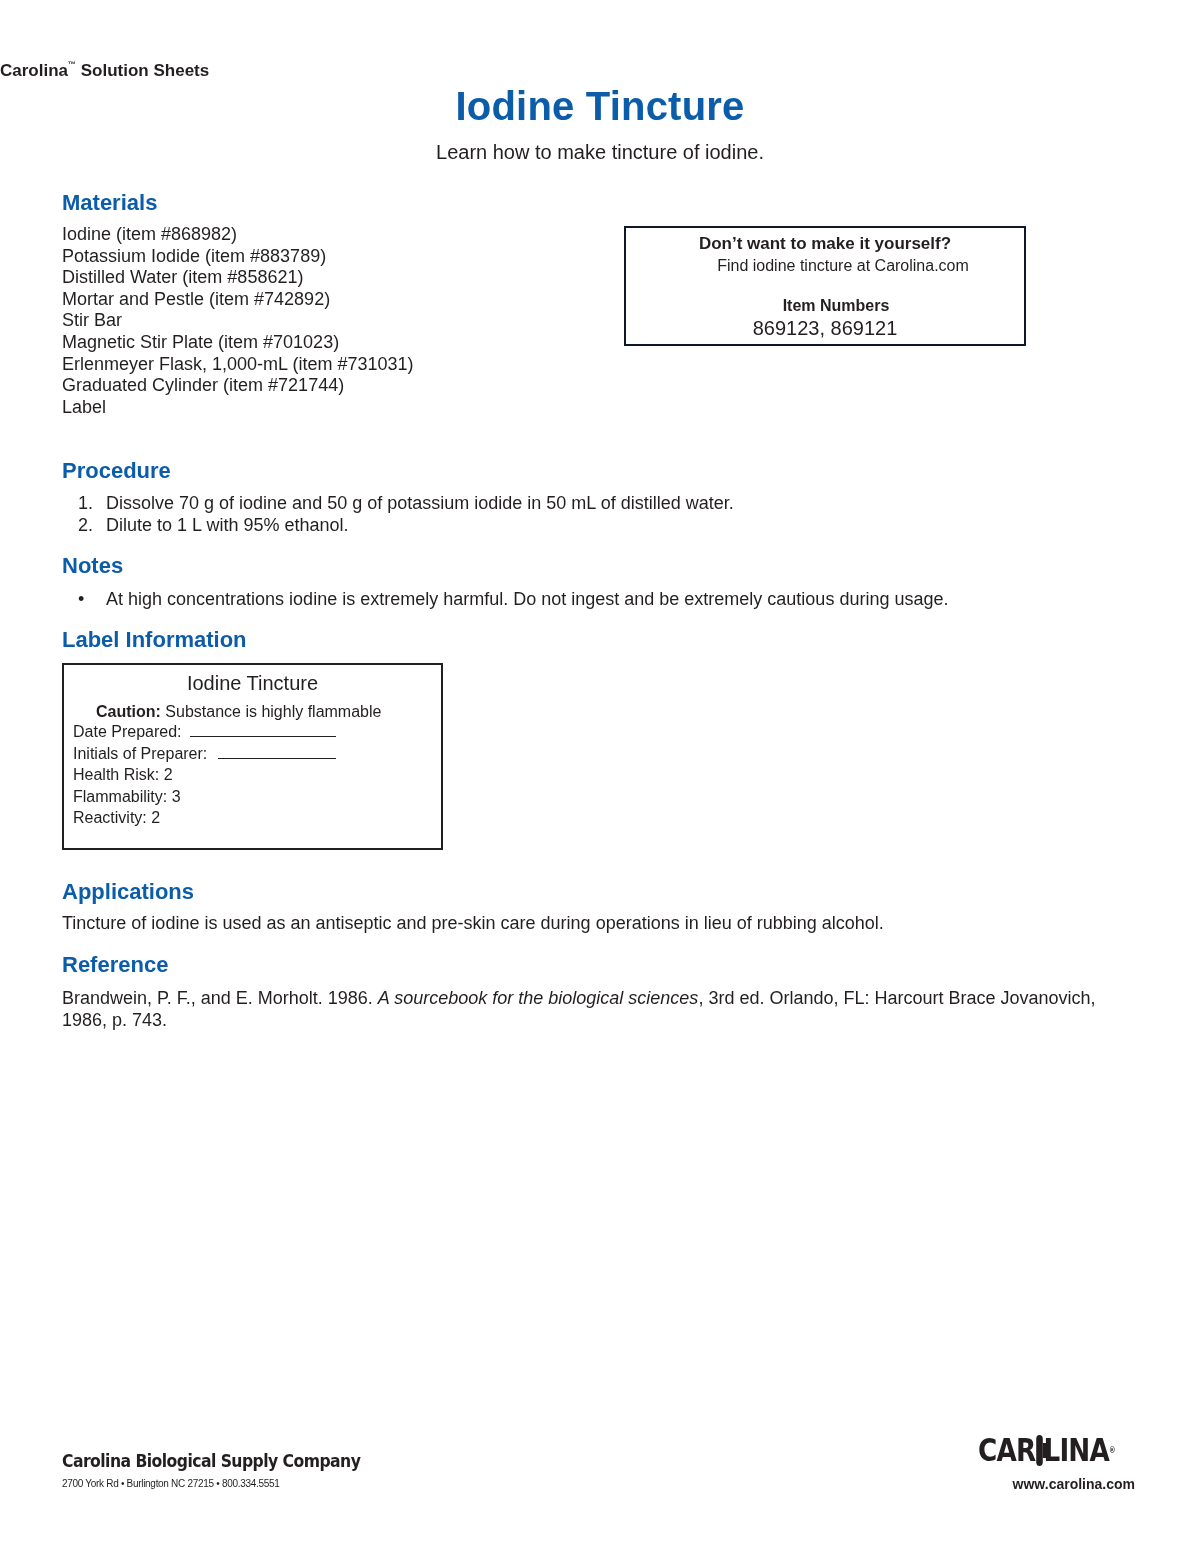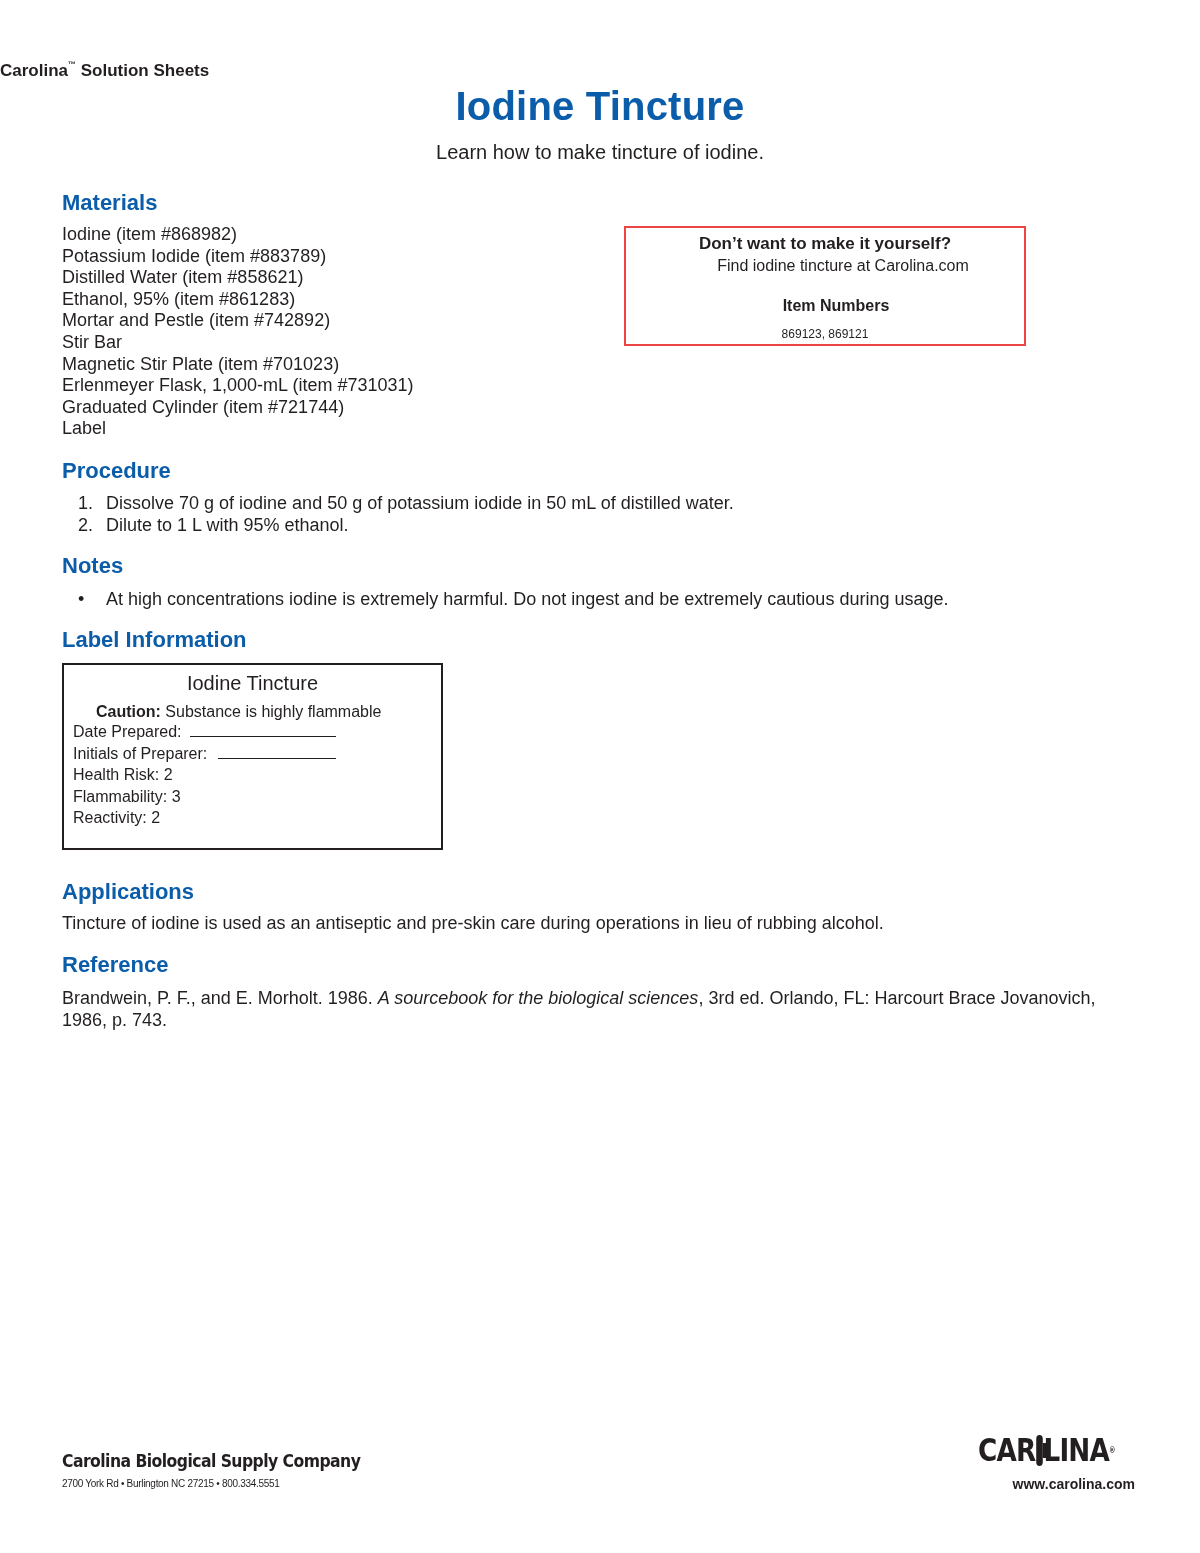--- a/index.html
+++ b/index.html
@@ -22,26 +22,26 @@
     }
     .h2 {
       position: absolute; left: 62px; font-weight: bold; font-size: 22px; color: #0b5daa;
     }
     .materials-list {
       position: absolute; left: 62px; top: 224px; margin: 0; padding: 0; list-style: none;
     }
     .materials-list li { font-size: 18px; line-height: 21.6px; }
     .buy-box {
       position: absolute; left: 624px; top: 226px; width: 402px; height: 120px;
-      border: 2px solid #ef4444; text-align: center; box-sizing: border-box;
+      border: 2px solid #0f172a; text-align: center; box-sizing: border-box;
     }
     .buy-box .q { font-weight: bold; font-size: 17px; margin-top: 6px; }
     .buy-box .find { font-size: 16px; margin-top: 3px; padding-left: 36px; }
     .buy-box .items-h { font-weight: bold; font-size: 16px; margin-top: 22px; margin-left: 22px; }
-    .buy-box .items { font-size: 12px; margin-top: 12px; }
+    .buy-box .items { font-size: 20px; margin-top: 2px; }
     .proc-list { position: absolute; left: 78px; top: 492px; margin: 0; padding: 0; list-style: none; }
     .proc-list li { font-size: 18px; line-height: 22px; display: flex; }
     .proc-list li .num { width: 28px; }
     .notes-list { position: absolute; left: 78px; top: 588px; margin: 0; padding: 0; list-style: none; }
     .notes-list li { font-size: 18px; line-height: 22px; display: flex; }
     .notes-list li .bullet { width: 28px; }
     .label-box {
       position: absolute; left: 62px; top: 663px; width: 381px; height: 187px;
       border: 2px solid #231f20; box-sizing: border-box;
     }
@@ -85,21 +85,20 @@
   <span>Solution Sheets</span>
 </div>
 <div class="doc-title">Iodine Tincture</div>
 <div class="doc-subtitle">Learn how to make tincture of iodine.</div>
 
 <div class="h2" style="top:190px">Materials</div>
 <ul class="materials-list">
   <li>Iodine (item #868982)</li>
   <li>Potassium Iodide (item #883789)</li>
   <li>Distilled Water (item #858621)</li>
-  <li>Ethanol, 95% (item #861283)</li>
   <li>Mortar and Pestle (item #742892)</li>
   <li>Stir Bar</li>
   <li>Magnetic Stir Plate (item #701023)</li>
   <li>Erlenmeyer Flask, 1,000-mL (item #731031)</li>
   <li>Graduated Cylinder (item #721744)</li>
   <li>Label</li>
 </ul>
 
 <div class="buy-box">
   <div class="q">Don’t want to make it yourself?</div>

